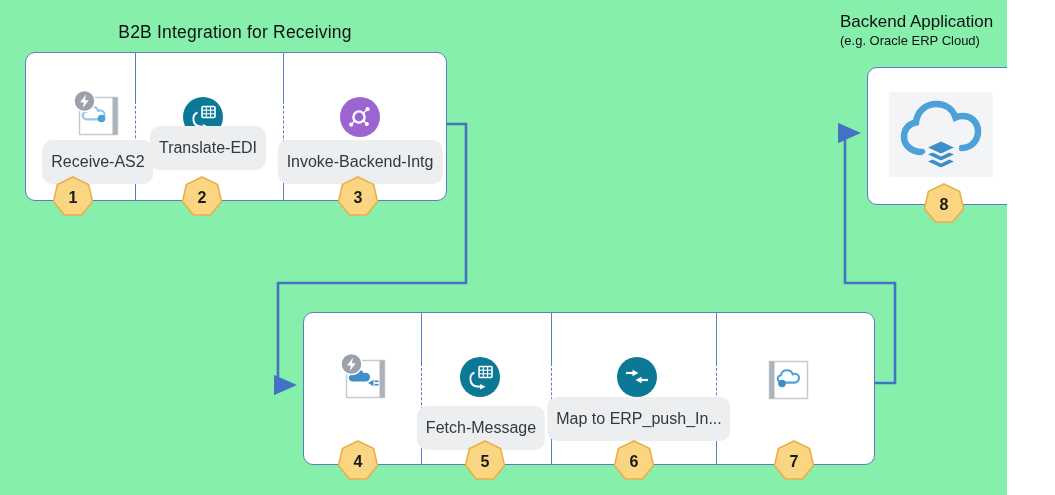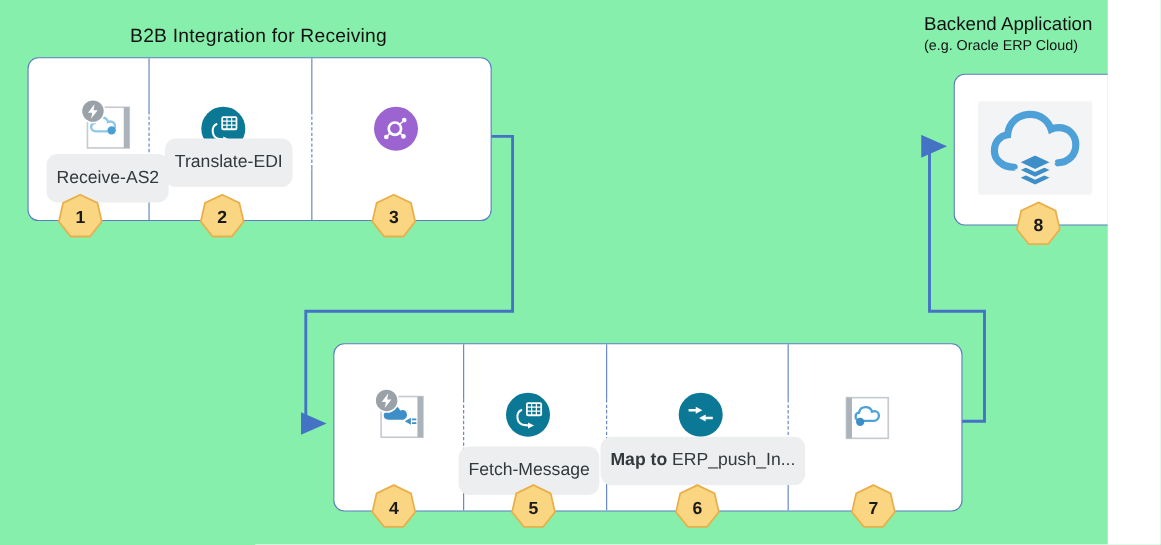--- a/index.html
+++ b/index.html
@@ -6,21 +6,21 @@
   .canvas{position:relative;width:1007px;height:495px;background:#86efac;overflow:hidden;
           font-family:"Liberation Sans",sans-serif;color:#1a1a1a;}
   .abs{position:absolute;}
   .group-title{font-size:17.5px;letter-spacing:.2px;text-align:center;color:#111;}
   .flow-box{position:absolute;border:1.6px solid #5B7EC1;border-radius:10px;background:#fff;}
   .divider{position:absolute;top:0;bottom:0;width:0;display:flex;flex-direction:column;}
   .divider .d-solid{flex:1 1 auto;border-left:1.4px solid #5B7EC1;}
   .divider .d-dash{height:52px;border-left:1.4px dashed #5B7EC1;}
   .pill{position:absolute;transform:translateX(-50%);background:#ECEEEF;border-radius:10px;
         padding:13px 9px;font-size:16px;color:#33383D;white-space:nowrap;line-height:1.15;}
-  .pill .bold{font-weight:bold;}
+  .pill .bold{font-weight:normal;}
   .badge{position:absolute;width:44px;height:44px;}
   .badge text{font-family:"Liberation Sans",sans-serif;}
   .icon-svg{position:absolute;}
   svg{display:block;}
   .backend-titles{text-align:left;line-height:1.2;}
   .backend-titles .t1{font-size:17px;color:#111;}
   .backend-titles .t2{font-size:13px;color:#111;margin-top:1px;}
   .erp-tile{position:absolute;background:#F3F4F6;border-radius:3px;}
 </style>
 </head>
@@ -106,20 +106,23 @@
   <svg class="icon-svg" style="left:338px;top:95px" width="44" height="44" viewBox="0 0 44 44">
     <circle cx="22" cy="22" r="20" fill="#9C64D1"></circle>
     <circle cx="21" cy="22" r="5.6" fill="none" stroke="#fff" stroke-width="2.4"></circle>
     <line x1="25.2" y1="18.2" x2="28.2" y2="15.4" stroke="#fff" stroke-width="1.4"></line>
     <circle cx="29.5" cy="14.2" r="2.1" fill="#fff"></circle>
     <line x1="16.8" y1="25.8" x2="14.2" y2="28.4" stroke="#fff" stroke-width="1.4"></line>
     <circle cx="13.2" cy="29.6" r="2.1" fill="#fff"></circle>
     <line x1="25.2" y1="25.6" x2="27.6" y2="27.8" stroke="#fff" stroke-width="1.4"></line>
     <circle cx="28.8" cy="29" r="2.1" fill="#fff"></circle>
   </svg>
+  <div class="pill" style="left:360px;top:140px">
+    <span>Invoke-Backend-Intg</span>
+  </div>
 
   <svg class="badge" style="left:51px;top:175px" viewBox="0 0 44 44">
     <polygon points="22,2 37.6,9.5 41.5,26.5 30.7,40 13.3,40 2.5,26.5 6.4,9.5" fill="#FAD683" stroke="#E9AF4B" stroke-width="1.6"></polygon>
     <text x="22" y="28" text-anchor="middle" font-size="16" font-weight="bold" fill="#1a1a1a">1</text>
   </svg>
   <svg class="badge" style="left:180px;top:175px" viewBox="0 0 44 44">
     <polygon points="22,2 37.6,9.5 41.5,26.5 30.7,40 13.3,40 2.5,26.5 6.4,9.5" fill="#FAD683" stroke="#E9AF4B" stroke-width="1.6"></polygon>
     <text x="22" y="28" text-anchor="middle" font-size="16" font-weight="bold" fill="#1a1a1a">2</text>
   </svg>
   <svg class="badge" style="left:336px;top:175px" viewBox="0 0 44 44">

